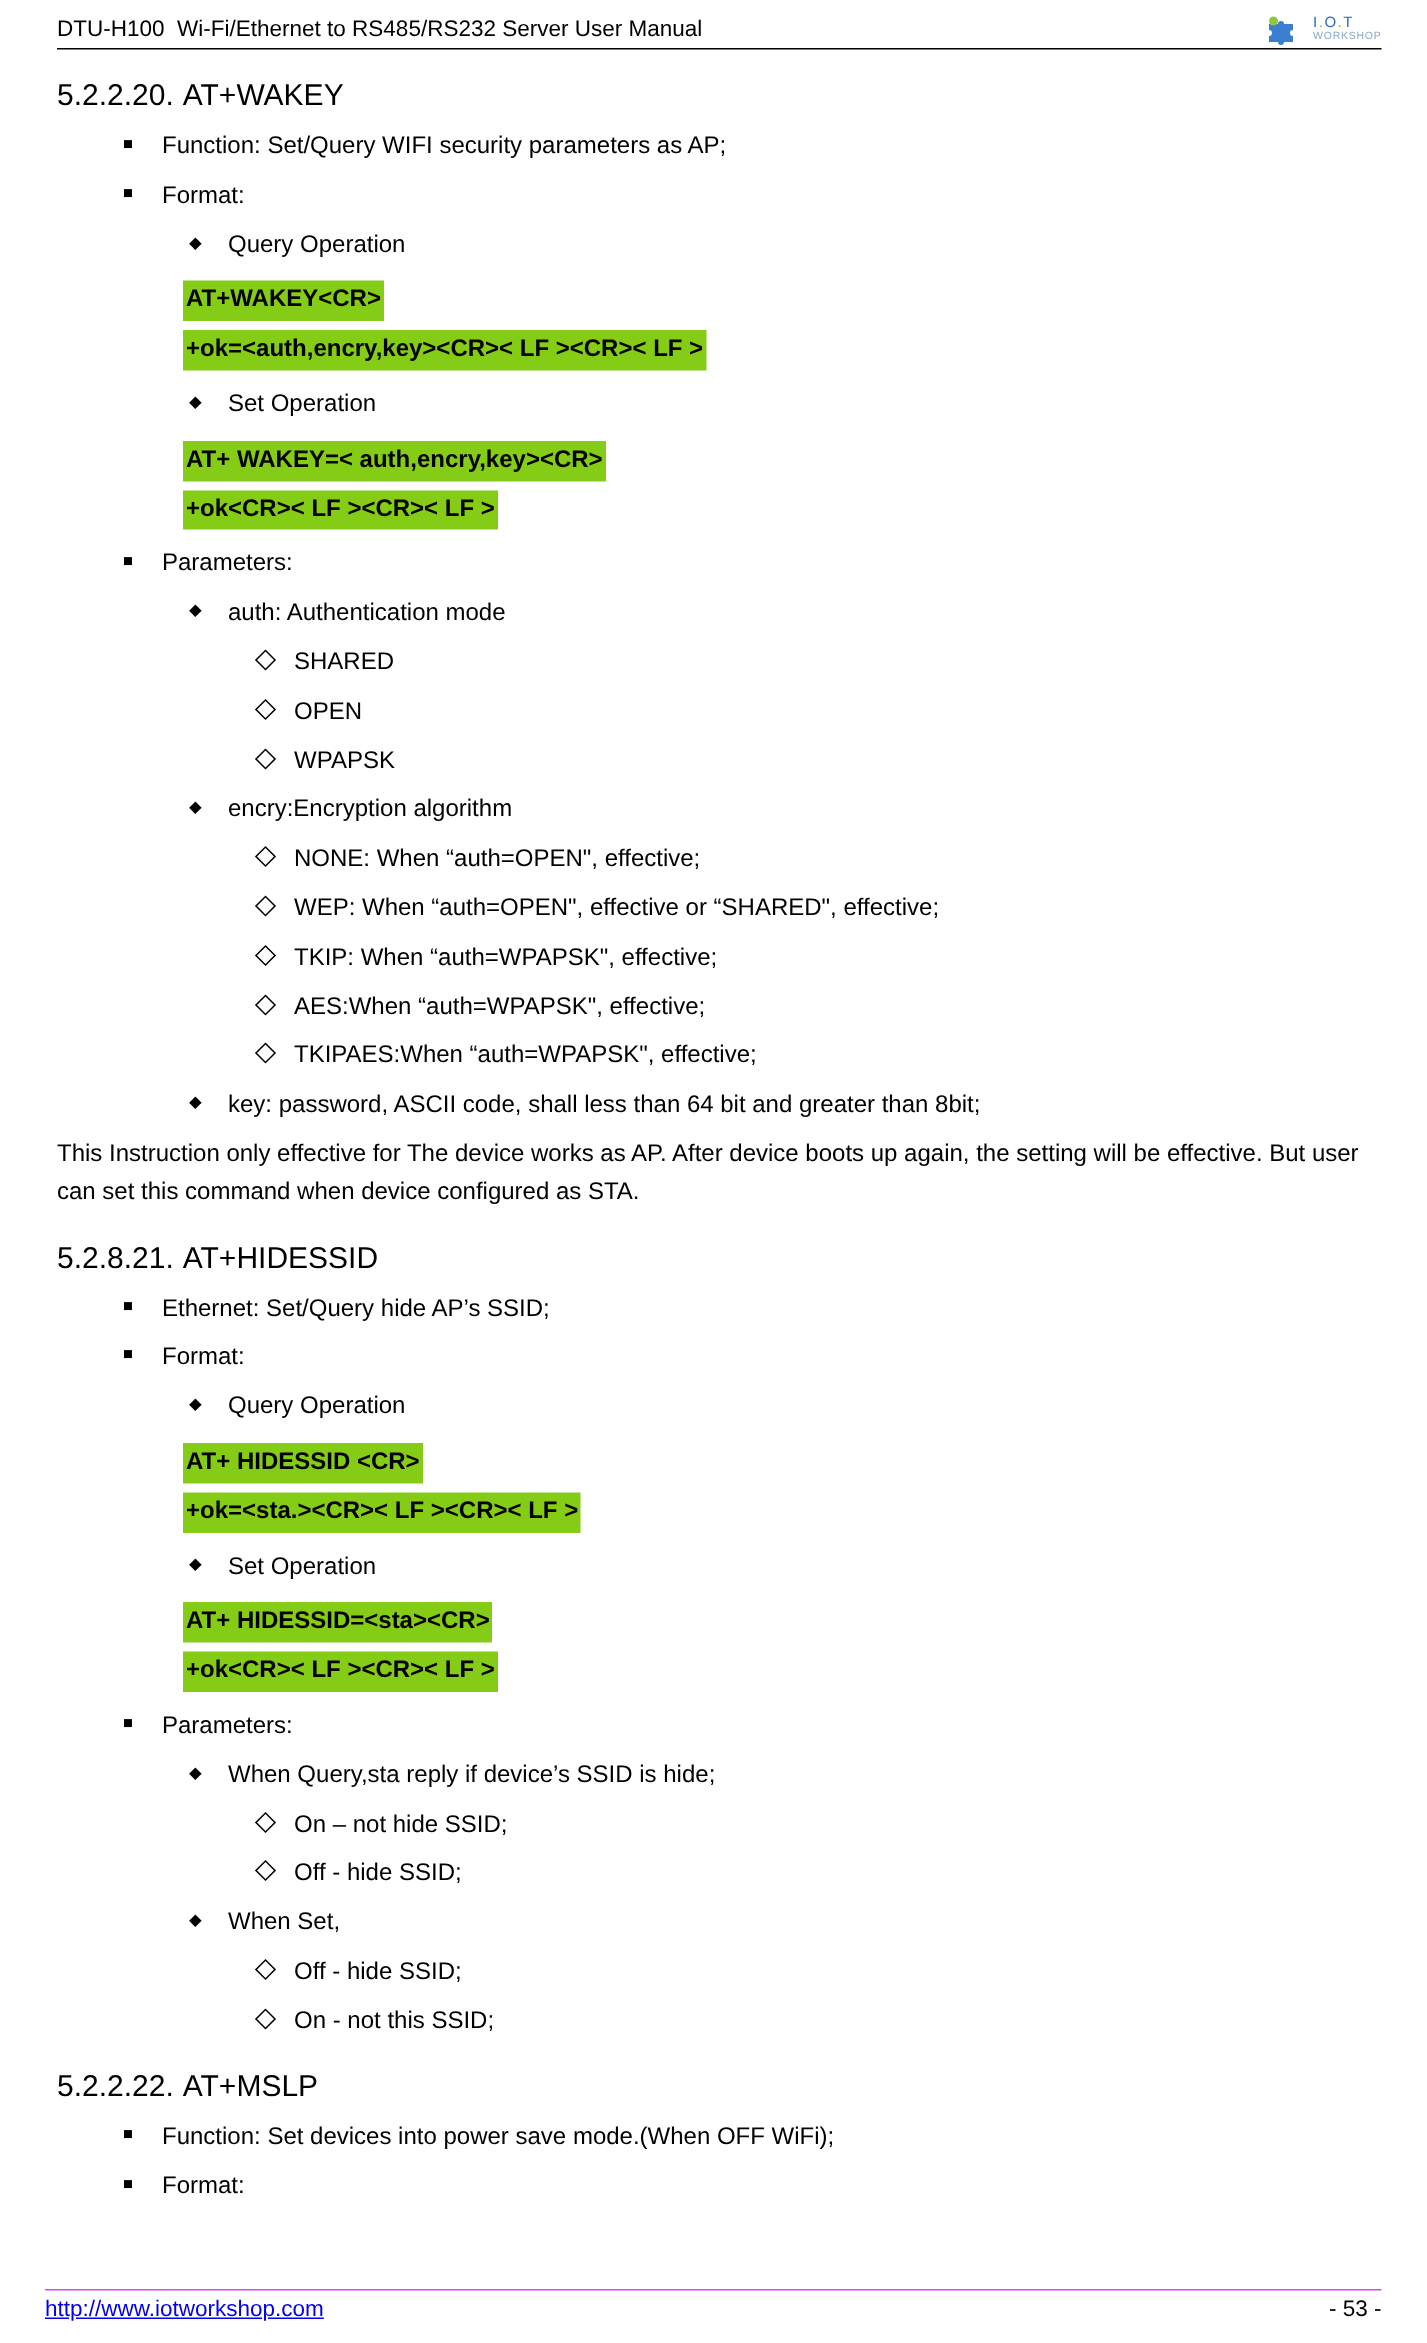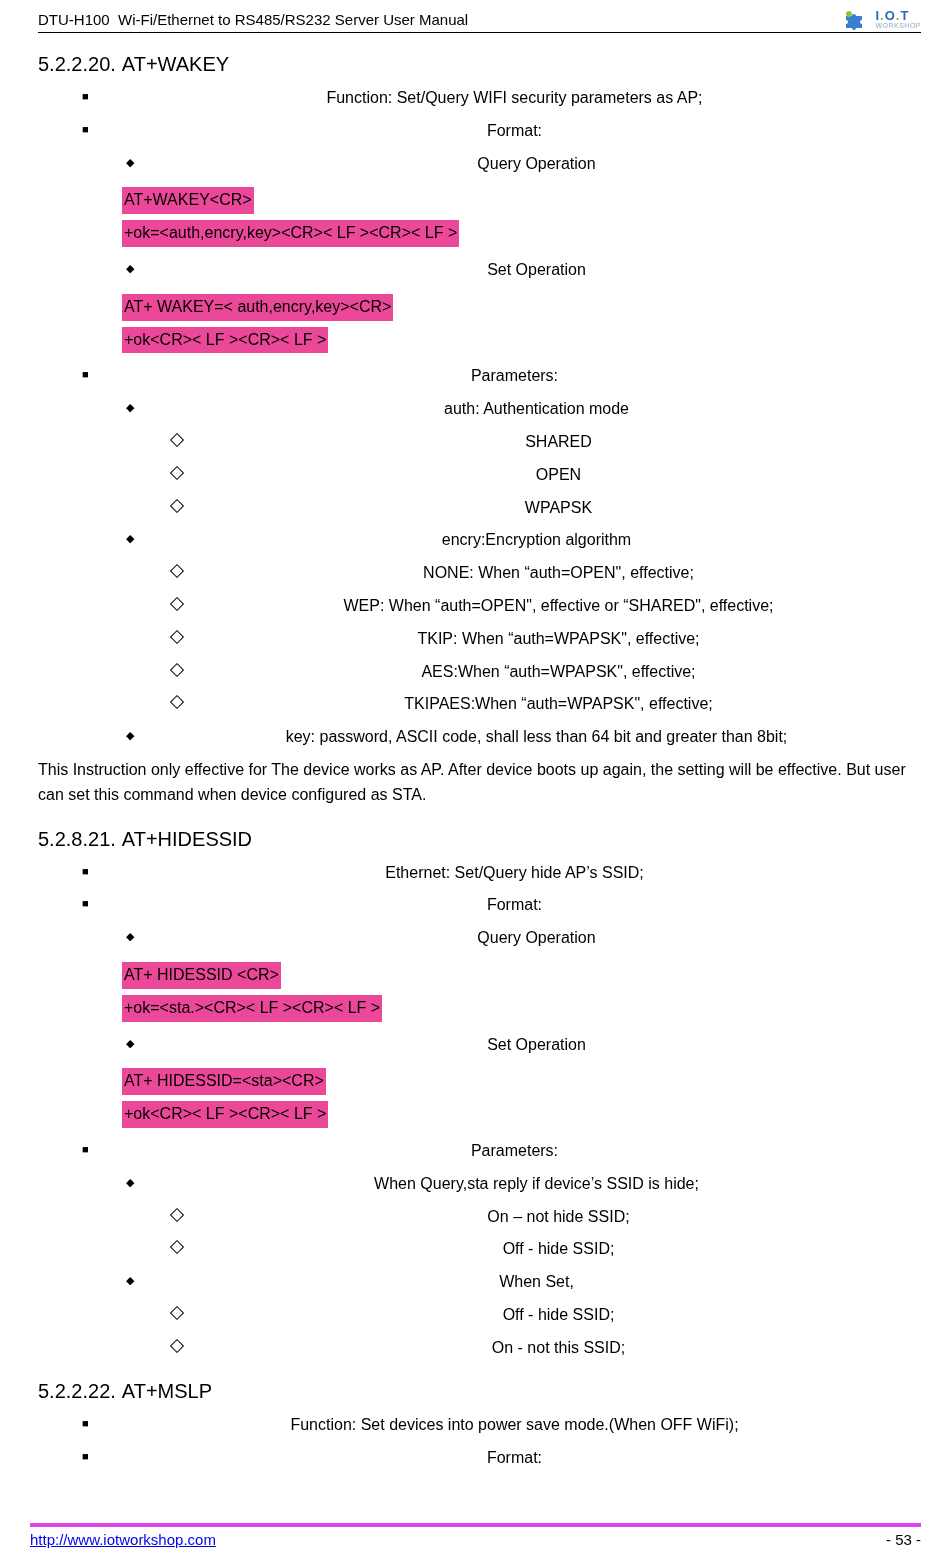--- a/index.html
+++ b/index.html
@@ -28,37 +28,37 @@
     font-size: 15px;
   }
   .logo {
     display: flex;
     align-items: center;
     gap: 4px;
   }
   .logo-shape { line-height: 0; }
   .logo-text { line-height: 1; }
   .logo-main {
-    font-size: 13px;
-    font-weight: bold;
+    font-size: 10px;
+    font-weight: normal;
     letter-spacing: 1px;
     color: #2a6db5;
   }
   .logo-dot { color: #7fb23c; }
   .logo-sub {
     font-size: 7px;
     color: #88a9c9;
     letter-spacing: 0.5px;
   }
   .section-num {
     font-size: 20px;
     margin: 20px 0 10px 0;
   }
   .section-num .cmd { margin-left: 6px; }
-  ul { list-style: none; padding: 0; margin: 0; text-align: center; }
+  ul { list-style: none; padding: 0; margin: 0; }
   .lvl1 { padding-left: 70px; }
   .lvl1 > li { position: relative; margin: 8px 0; line-height: 1.55; }
   .lvl1 > li::before {
     content: "■";
     position: absolute;
     left: -26px;
     top: 2px;
     font-size: 11px;
   }
   .lvl2 { padding-left: 44px; }
@@ -80,37 +80,37 @@
     width: 8px;
     height: 8px;
     border: 1px solid #000;
     transform: rotate(45deg);
     background: #fff;
   }
   .code-block {
     margin-left: 84px;
   }
   .code-line {
-    background: #ec4899;
-    font-weight: normal;
+    background: #84cc16;
+    font-weight: bold;
     display: inline-block;
     padding: 1px 2px;
     margin: 3px 0;
     line-height: 1.55;
   }
   .para {
     margin: 8px 0;
     line-height: 1.55;
   }
   .footer {
     position: absolute;
     left: 30px;
     right: 30px;
     bottom: 14px;
-    border-top: 4px solid #d946ef;
+    border-top: 1px solid #d946ef;
     display: flex;
     justify-content: space-between;
     padding-top: 4px;
     font-size: 15px;
   }
   .footer a { color: #0000ee; text-decoration: underline; }
 </style>
 </head>
 <body>
 

